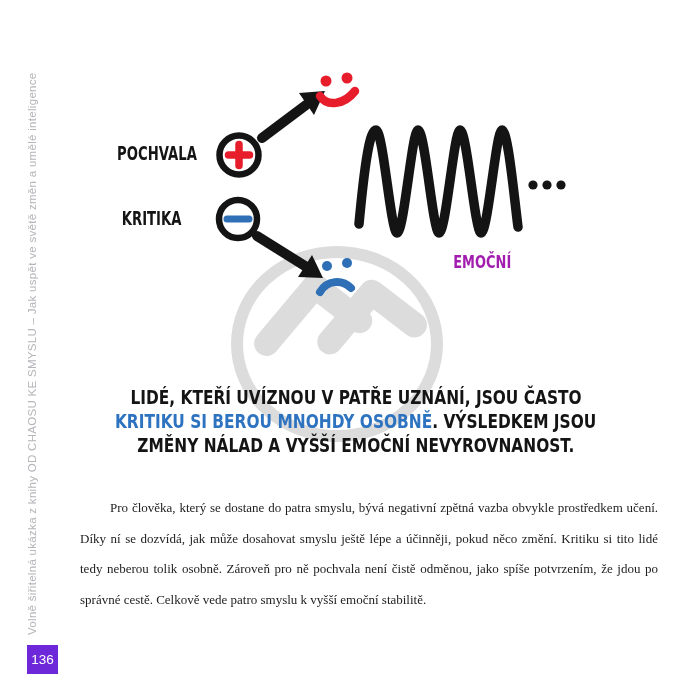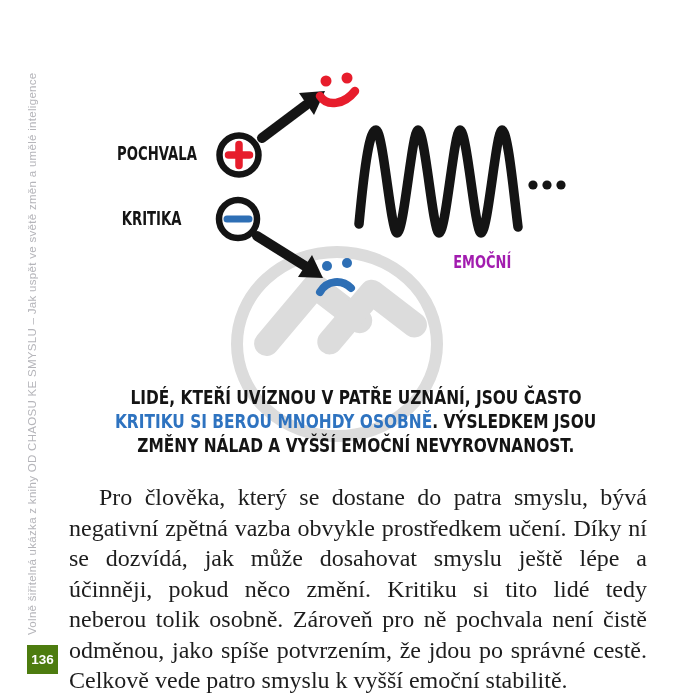--- a/index.html
+++ b/index.html
@@ -6,22 +6,22 @@
   .page{position:relative;width:700px;height:700px;background:#ffffff;overflow:hidden;
         font-family:"Liberation Sans",sans-serif;}
 
   
   .sidebar-text{position:absolute;left:26px;top:70px;height:565px;width:17px;
         writing-mode:vertical-rl;transform:rotate(180deg);
         font-size:11.5px;letter-spacing:.3px;color:#b5b5ba;white-space:nowrap;}
 
   
   .page-number{position:absolute;left:27px;top:645px;width:31px;height:29px;
-        background:#4d7c0f;color:#ffffff;display:flex;align-items:center;justify-content:center;
-        font-weight:700;font-size:13.5px;}
+        background:#6d28d9;color:#ffffff;display:flex;align-items:center;justify-content:center;
+        font-weight:400;font-size:13.5px;}
 
   .illustration{position:absolute;left:0;top:0;}
 
   
   .diag-label{position:absolute;left:60px;width:152px;text-align:center;
         font-family:"DejaVu Sans",sans-serif;font-weight:700;font-size:20px;line-height:20px;color:#141414;}
   .diag-label span{display:inline-block;transform:scaleX(.66);transform-origin:right center;white-space:nowrap;}
   .label-pochvala{top:143px;}
   .label-kritika{top:208px;}
 
@@ -30,22 +30,22 @@
   .wave-label span{display:inline-block;transform:scaleX(.72);transform-origin:center;white-space:nowrap;}
 
   
   .callout{position:absolute;left:30px;top:337px;width:652px;text-align:center;
         font-family:"DejaVu Sans",sans-serif;font-weight:700;font-size:20px;line-height:24px;color:#141414;margin-top:48px;}
   .callout .sx{display:inline-block;transform:scaleX(.77);transform-origin:center;white-space:nowrap;}
   .hl-red{color:#e71d2c;}
   .hl-blue{color:#2e73c0;}
 
   
-  .bodytext{position:absolute;left:64px;top:477px;width:578px;margin:5px;
-        font-family:"Liberation Serif",serif;font-size:24px;line-height:30.5px;
+  .bodytext{position:absolute;left:64px;top:477px;width:578px;margin:16px;
+        font-family:"Liberation Serif",serif;font-size:13px;line-height:30.5px;
         text-align:justify;text-indent:30px;color:#1d1d1d;}
 </style>
 </head>
 <body>
 
 <div class="page">
 
   <div class="sidebar-text">Volně šiřitelná ukázka z knihy OD CHAOSU KE SMYSLU – Jak uspět ve světě změn a umělé inteligence</div>
 
   <div class="page-number">136</div>

